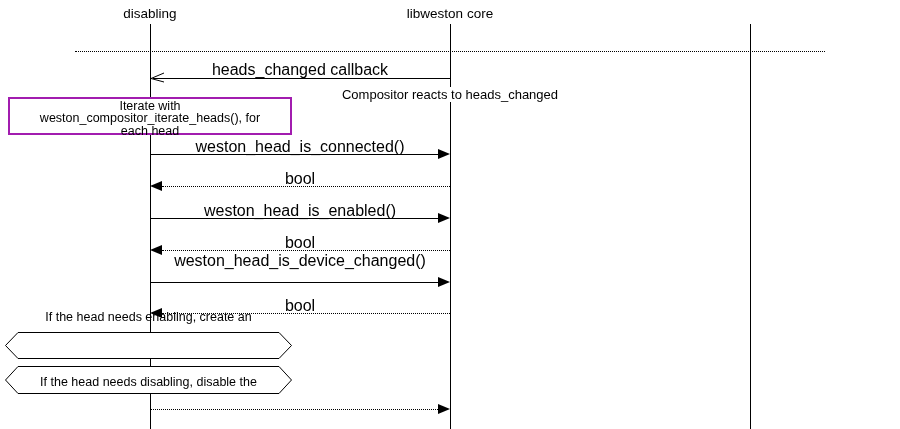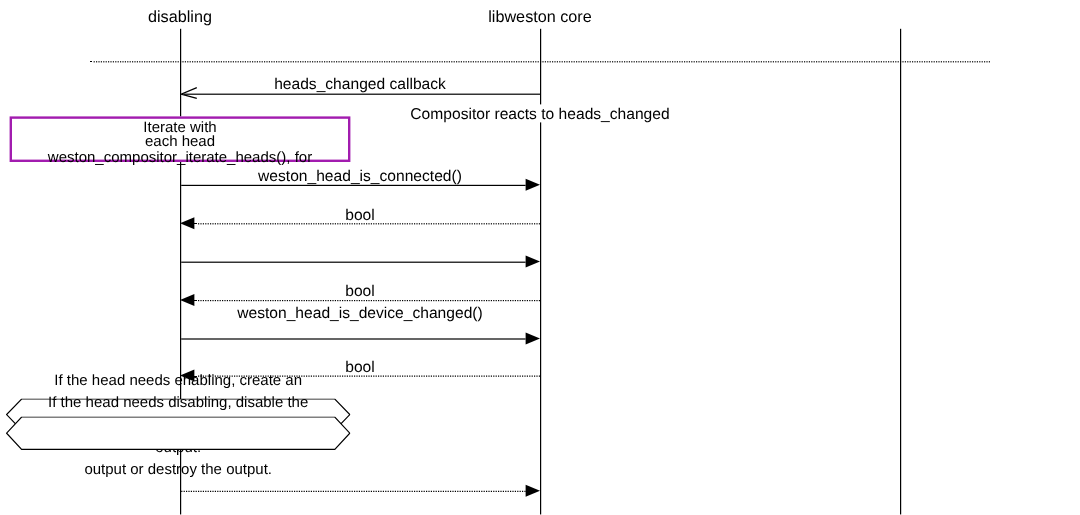--- a/index.html
+++ b/index.html
@@ -10,21 +10,21 @@
   .participant{
     position:absolute;top:6px;height:15px;text-align:center;
     font-size:13.5px;line-height:15px;white-space:nowrap;
   }
   .lifeline{position:absolute;top:24px;height:405px;width:0;border-left:1px solid #000;}
   .divider-line{position:absolute;height:0;border-top:1px dotted #000;}
   .divider-label{position:absolute;text-align:center;font-size:13px;line-height:14px;margin-top:44px;}
   .divider-label span{background:#fff;padding:0 2px;}
   .line{position:absolute;height:0;border-top:1px solid #000;}
   .line.dotted{border-top-style:dotted;}
-  .mlabel{position:absolute;text-align:center;font-size:13px;line-height:14px;white-space:nowrap;}
+  .mlabel{position:absolute;text-align:center;font-size:16px;line-height:14px;white-space:nowrap;}
   .tri-right{position:absolute;width:0;height:0;
     border-top:5px solid transparent;border-bottom:5px solid transparent;border-left:12px solid #000;}
   .tri-left{position:absolute;width:0;height:0;
     border-top:5px solid transparent;border-bottom:5px solid transparent;border-right:12px solid #000;}
   .openhead{position:absolute;}
   .note{
     position:absolute;box-sizing:border-box;border:2px solid #a21caf;background:#fff;
     font-size:12.5px;line-height:12.3px;text-align:center;padding-top:1px;
   }
   .note div{white-space:nowrap;}
@@ -55,32 +55,33 @@
   </div>
 
   <div class="mlabel" style="left:150px;top:63px;width:300px">heads_changed callback</div>
   <div class="line" style="left:153px;top:78px;width:297px"></div>
   <svg class="openhead" style="left:150px;top:71px" width="15" height="14">
     <polyline points="14,2 1,7.5 14,11" fill="none" stroke="#000" stroke-width="1"></polyline>
   </svg>
 
   <div class="note" style="left:8px;top:97px;width:284px;height:38px">
     <div>Iterate with</div>
+    <div>weston_compositor_iterate_heads(), for</div>
     <div>each head</div>
-    <div>weston_compositor_iterate_heads(), for</div>
   </div>
 
   <div class="mlabel" style="left:150px;top:140px;width:300px">weston_head_is_connected()</div>
   <div class="line" style="left:151px;top:154px;width:287px"></div>
   <div class="tri-right" style="left:438px;top:149px"></div>
 
   <div class="mlabel" style="left:150px;top:172px;width:300px">bool</div>
   <div class="line dotted" style="left:162px;top:186px;width:288px"></div>
   <div class="tri-left" style="left:150px;top:181px"></div>
 
+  <div class="mlabel" style="left:150px;top:204px;width:300px">weston_head_is_enabled()</div>
   <div class="line" style="left:151px;top:218px;width:287px"></div>
   <div class="tri-right" style="left:438px;top:213px"></div>
 
   <div class="mlabel" style="left:150px;top:236px;width:300px">bool</div>
   <div class="line dotted" style="left:162px;top:250px;width:288px"></div>
   <div class="tri-left" style="left:150px;top:245px"></div>
 
   <div class="mlabel" style="left:150px;top:254px;width:300px">weston_head_is_device_changed()</div>
   <div class="line" style="left:151px;top:282px;width:287px"></div>
   <div class="tri-right" style="left:438px;top:277px"></div>
@@ -92,26 +93,25 @@
   <div class="hex" style="left:5px;top:332px;width:287px;height:27px">
     <svg width="287" height="27" viewBox="0 0 287 27" preserveAspectRatio="none">
       <polygon points="13,0.5 274,0.5 286.5,13.5 274,26.5 13,26.5 0.5,13.5" fill="#fff" stroke="#000" stroke-width="1"></polygon>
     </svg>
     <div class="hex-text">
       <div>If the head needs enabling, create an</div>
       <div>output.</div>
     </div>
   </div>
 
-  <div class="hex" style="left:5px;top:347px;width:287px;height:32px">
+  <div class="hex" style="left:5px;top:366px;width:287px;height:32px">
     <svg width="287" height="28" viewBox="0 0 287 28" preserveAspectRatio="none">
       <polygon points="13,0.5 274,0.5 286.5,14 274,27.5 13,27.5 0.5,14" fill="#fff" stroke="#000" stroke-width="1"></polygon>
     </svg>
     <div class="hex-text">
       <div>If the head needs disabling, disable the</div>
-      <div>output or destroy the output.</div>
     </div>
   </div>
 
   <div class="line dotted" style="left:151px;top:409px;width:287px"></div>
   <div class="tri-right" style="left:438px;top:404px"></div>
 
 </div>
 
 </body></html>

